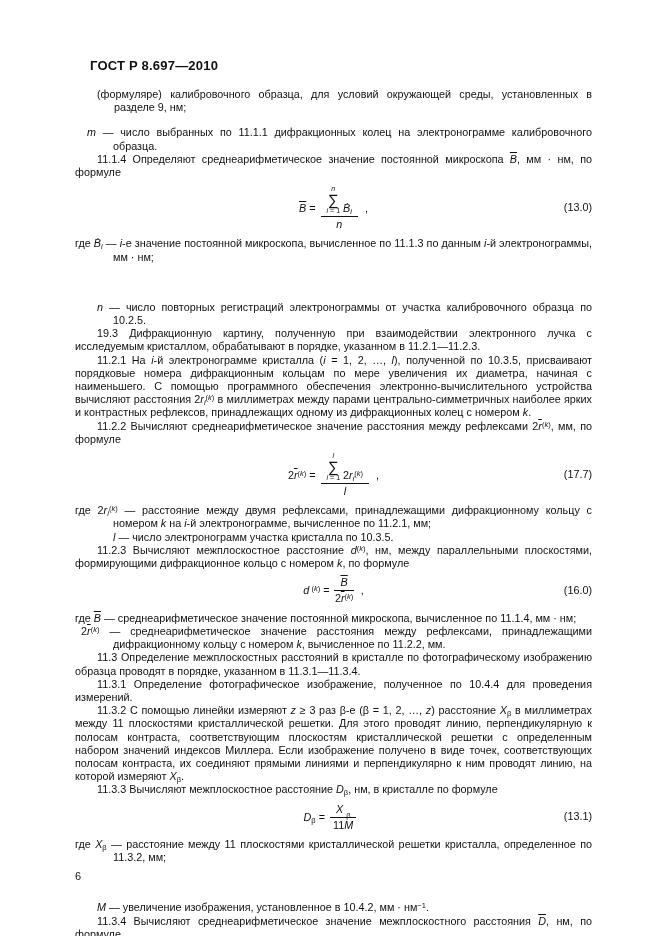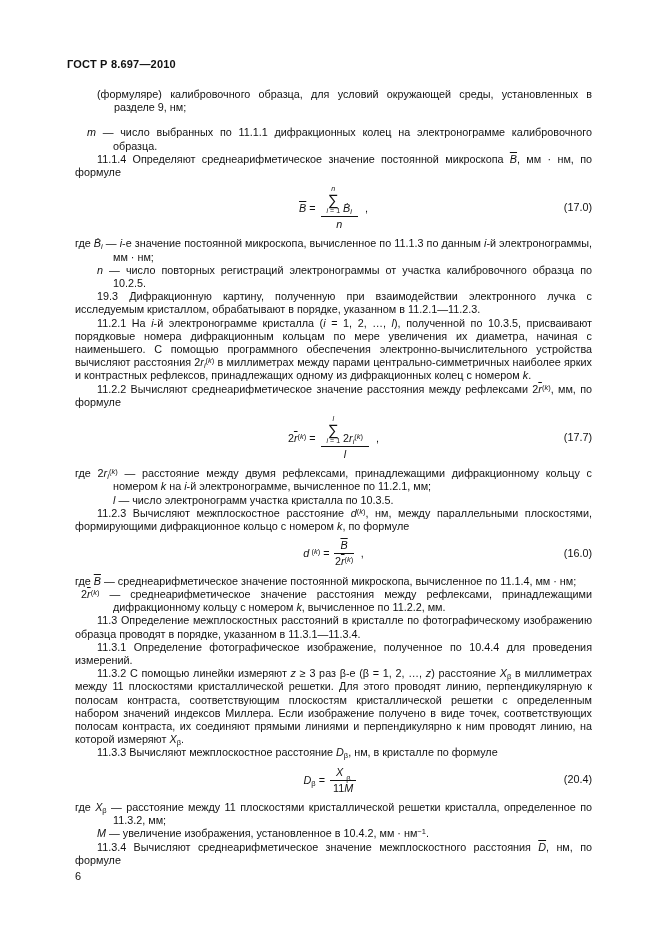--- a/index.html
+++ b/index.html
@@ -1,25 +1,25 @@
 <!DOCTYPE html>
 <html><head>
 <meta charset="utf-8">
 <style>
   html,body{margin:0;padding:0;}
   body{width:661px;height:936px;background:#ffffff;font-family:"Liberation Sans","DejaVu Sans",sans-serif;color:#111111;}
   .page{position:relative;width:661px;height:936px;overflow:hidden;background:#ffffff;}
-  .header{position:absolute;left:67px;top:58px;font-size:11px;font-weight:bold;letter-spacing:.2px;}
+  .header{position:absolute;left:90px;top:58px;font-size:13px;font-weight:bold;letter-spacing:.2px;}
   .content{position:absolute;left:75px;top:88px;width:517px;font-size:10.8px;line-height:13.2px;text-align:justify;}
   .footer{position:absolute;left:75px;top:870px;font-size:11px;}
   p{margin:0;}
   .pi{text-indent:22px;}
   .d1{padding-left:39px;text-indent:-17px;}
   .d2{padding-left:38px;text-indent:-26px;margin-top:12px;}
-  .d3{padding-left:38px;text-indent:-16px;}
+  .d3{padding-left:38px;text-indent:-16px;margin-top:37px;}
   .d4{padding-left:38px;text-indent:-32px;}
   .d5{padding-left:38px;text-indent:0;}
   .wh{padding-left:38px;text-indent:-38px;}
   i{font-style:italic;}
   sup,sub{font-size:7.5px;line-height:0;}
   sup{vertical-align:3.5px;}
   sub{vertical-align:-2px;}
   .ov{text-decoration:overline;}
   .formula{position:relative;margin:6px 0;display:flex;align-items:center;min-height:28px;}
   .f-body{flex:1;display:flex;align-items:center;justify-content:center;gap:5px;text-indent:0;}
@@ -52,21 +52,21 @@
               <span class="lim"><i>n</i></span>
               <span class="sigma">∑</span>
               <span class="lim"><i>i</i> = 1</span>
             </span>
             <span class="summand"><i>Ḃ<sub>i</sub></i></span>
           </span>
           <span class="fr-bot"><i>n</i></span>
         </span>
         <span class="f-trail">,</span>
       </div>
-      <span class="f-number">(17.0)</span>
+      <span class="f-number">(13.0)</span>
     </div>
 
     <p class="wh">где <i>Ḃ<sub>i</sub></i> — <i>i</i>-е значение постоянной микроскопа, вычисленное по 11.1.3 по данным <i>i</i>-й электронограммы, мм · нм;</p>
     <p class="d3"><i>n</i> — число повторных регистраций электронограммы от участка калибровочного образца по 10.2.5.</p>
     <p class="pi">19.3 Дифракционную картину, полученную при взаимодействии электронного лучка с исследуемым кристаллом, обрабатывают в порядке, указанном в 11.2.1—11.2.3.</p>
     <p class="pi">11.2.1 На <i>i</i>-й электронограмме кристалла (<i>i</i> = 1, 2, …, <i>l</i>), полученной по 10.3.5, присваивают порядковые номера дифракционным кольцам по мере увеличения их диаметра, начиная с наименьшего. С помощью программного обеспечения электронно-вычислительного устройства вычисляют расстояния 2<i>r<sub>i</sub></i><sup>(<i>k</i>)</sup> в миллиметрах между парами центрально-симметричных наиболее ярких и контрастных рефлексов, принадлежащих одному из дифракционных колец с номером <i>k</i>.</p>
     <p class="pi">11.2.2 Вычисляют среднеарифметическое значение расстояния между рефлексами 2<span class="ov"><i>r</i></span><sup>(<i>k</i>)</sup>, мм, по формуле</p>
 
     <div class="formula">
       <div class="f-body">
@@ -117,21 +117,21 @@
         <span class="f-lhs"><i>D</i><sub>β</sub> =</span>
         <span class="frac">
           <span class="fr-top">
               <i>X</i>
               <sub>β</sub>
             </span>
           <span class="fr-bot">11<i>M</i></span>
         </span>
         <span class="f-trail"></span>
       </div>
-      <span class="f-number">(20.4)</span>
+      <span class="f-number">(13.1)</span>
     </div>
 
     <p class="wh">где <i>X</i><sub>β</sub> — расстояние между 11 плоскостями кристаллической решетки кристалла, определенное по 11.3.2, мм;</p>
     <p class="d3"><i>M</i> — увеличение изображения, установленное в 10.4.2, мм · нм<sup>−1</sup>.</p>
     <p class="pi">11.3.4 Вычисляют среднеарифметическое значение межплоскостного расстояния <span class="ov"><i>D</i></span>, нм, по формуле</p>
   </div>
 
   <div class="footer">6</div>
 </div>
 

